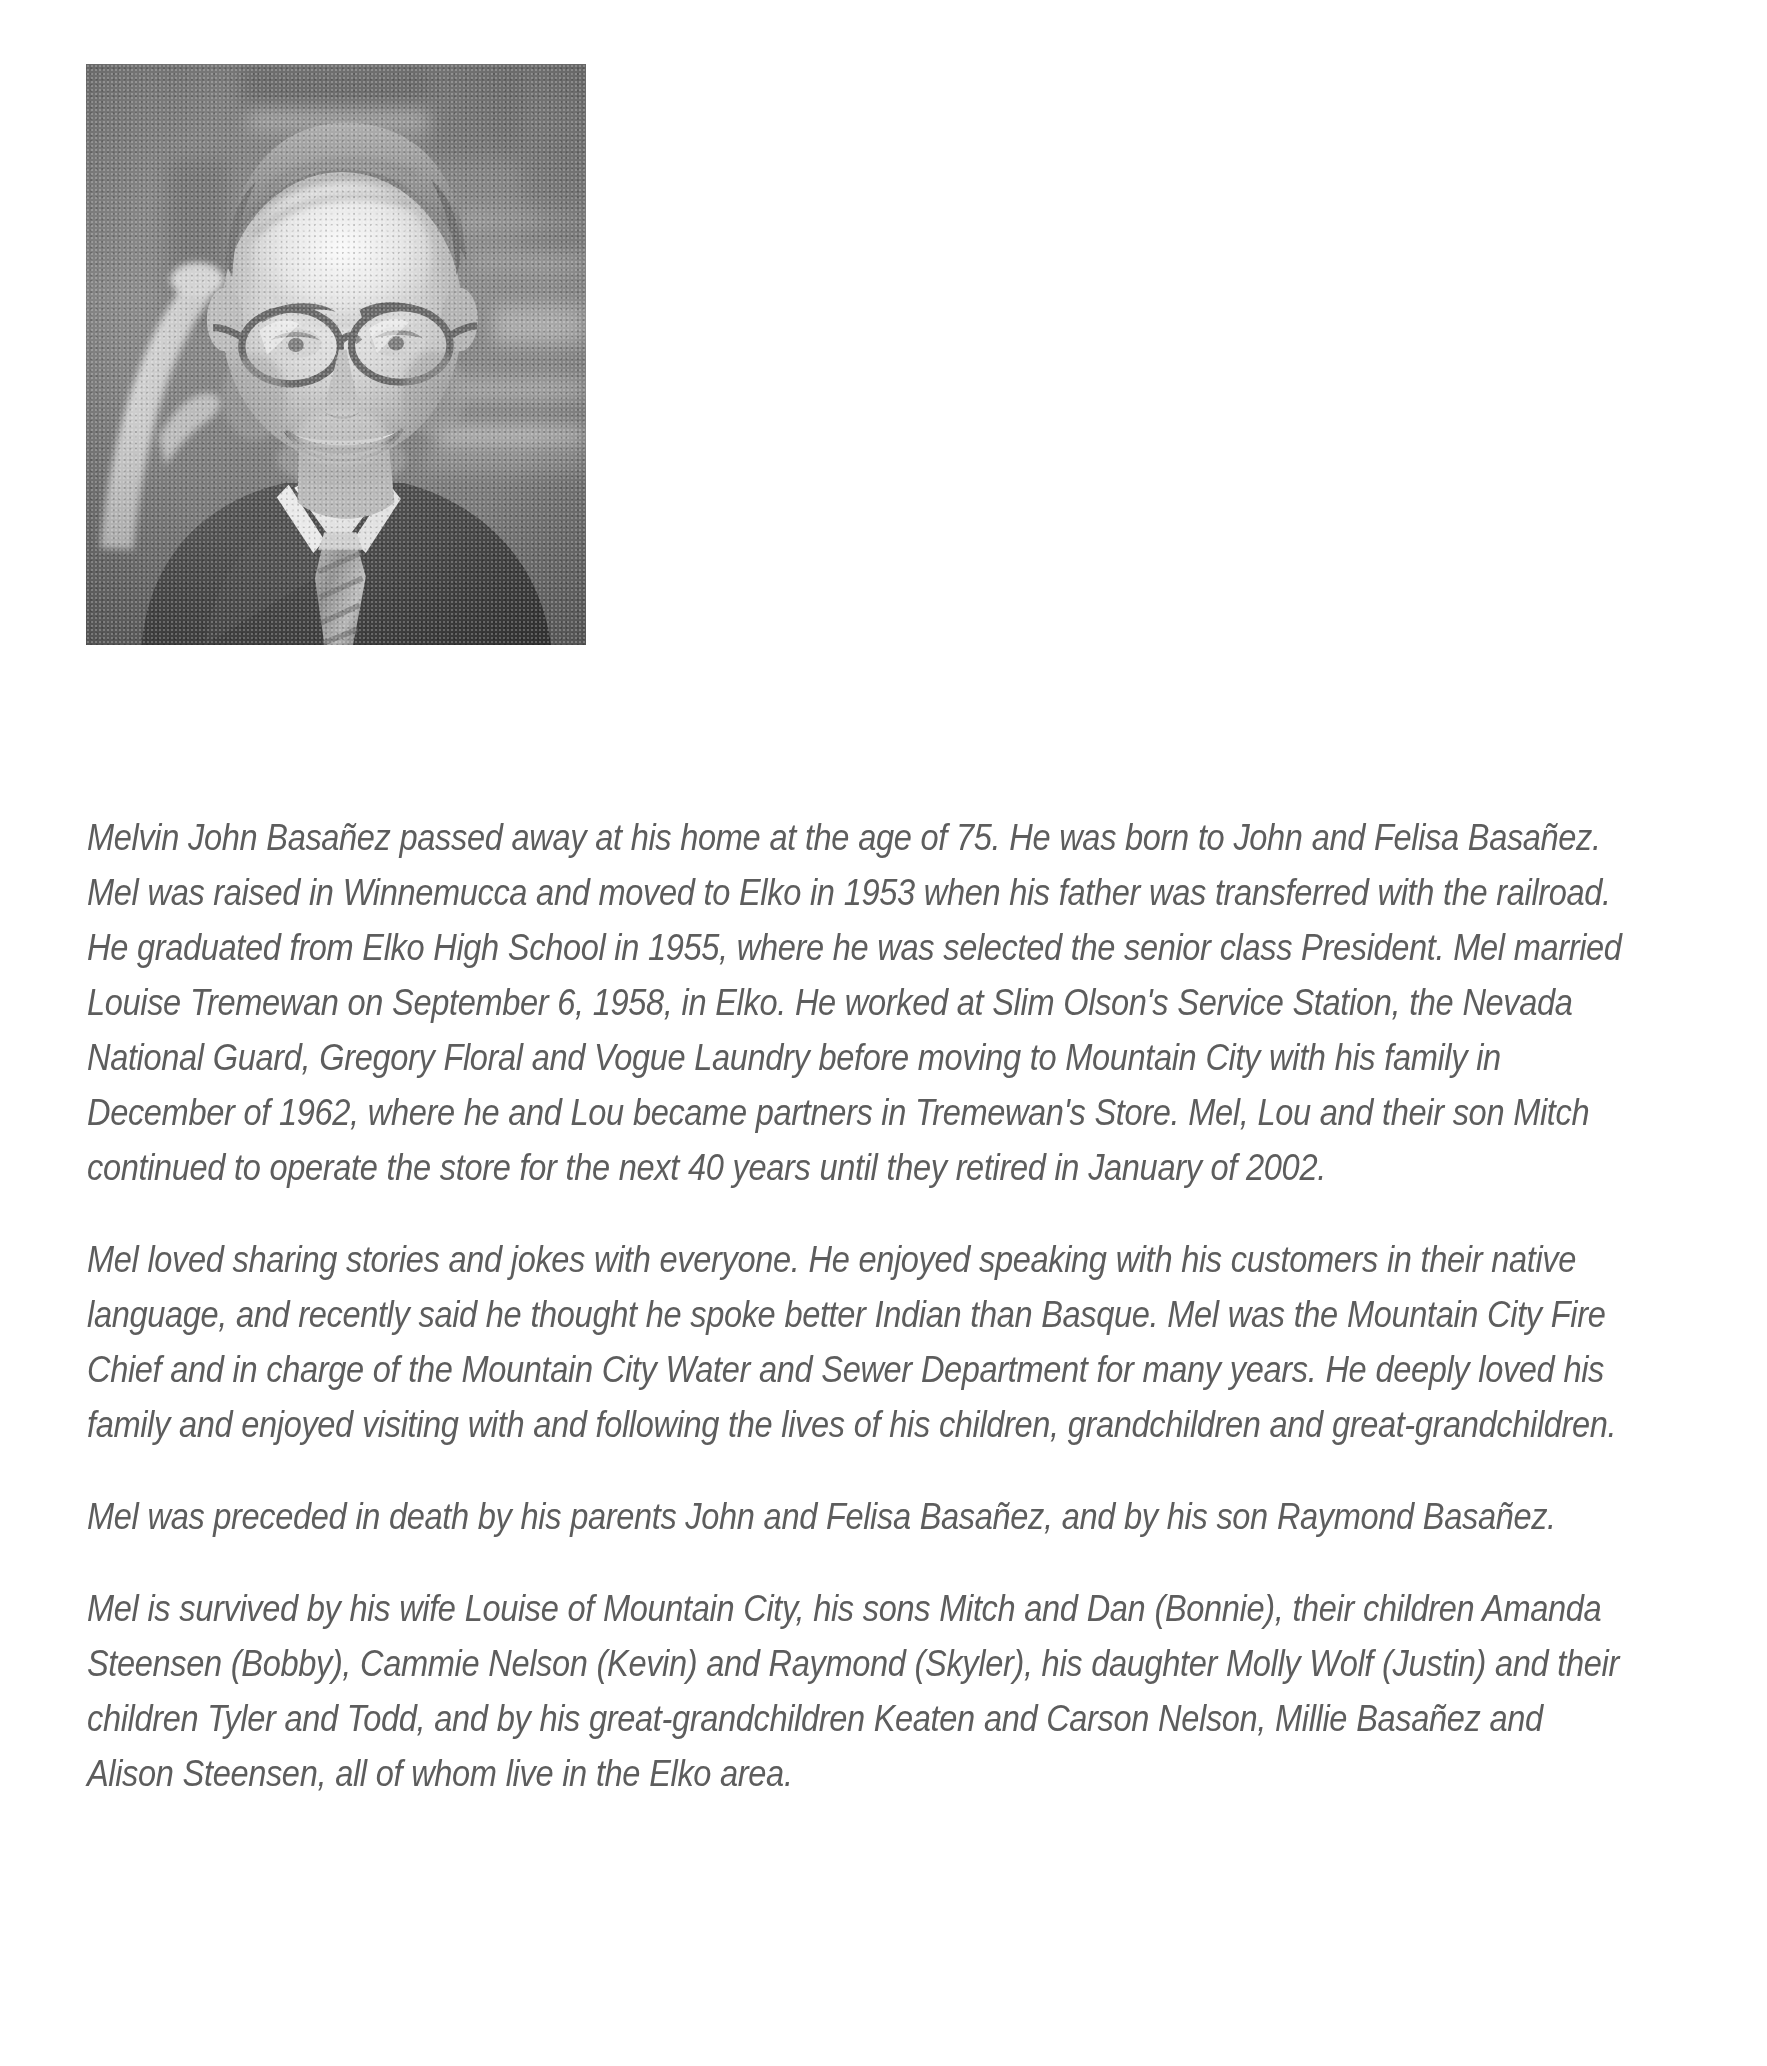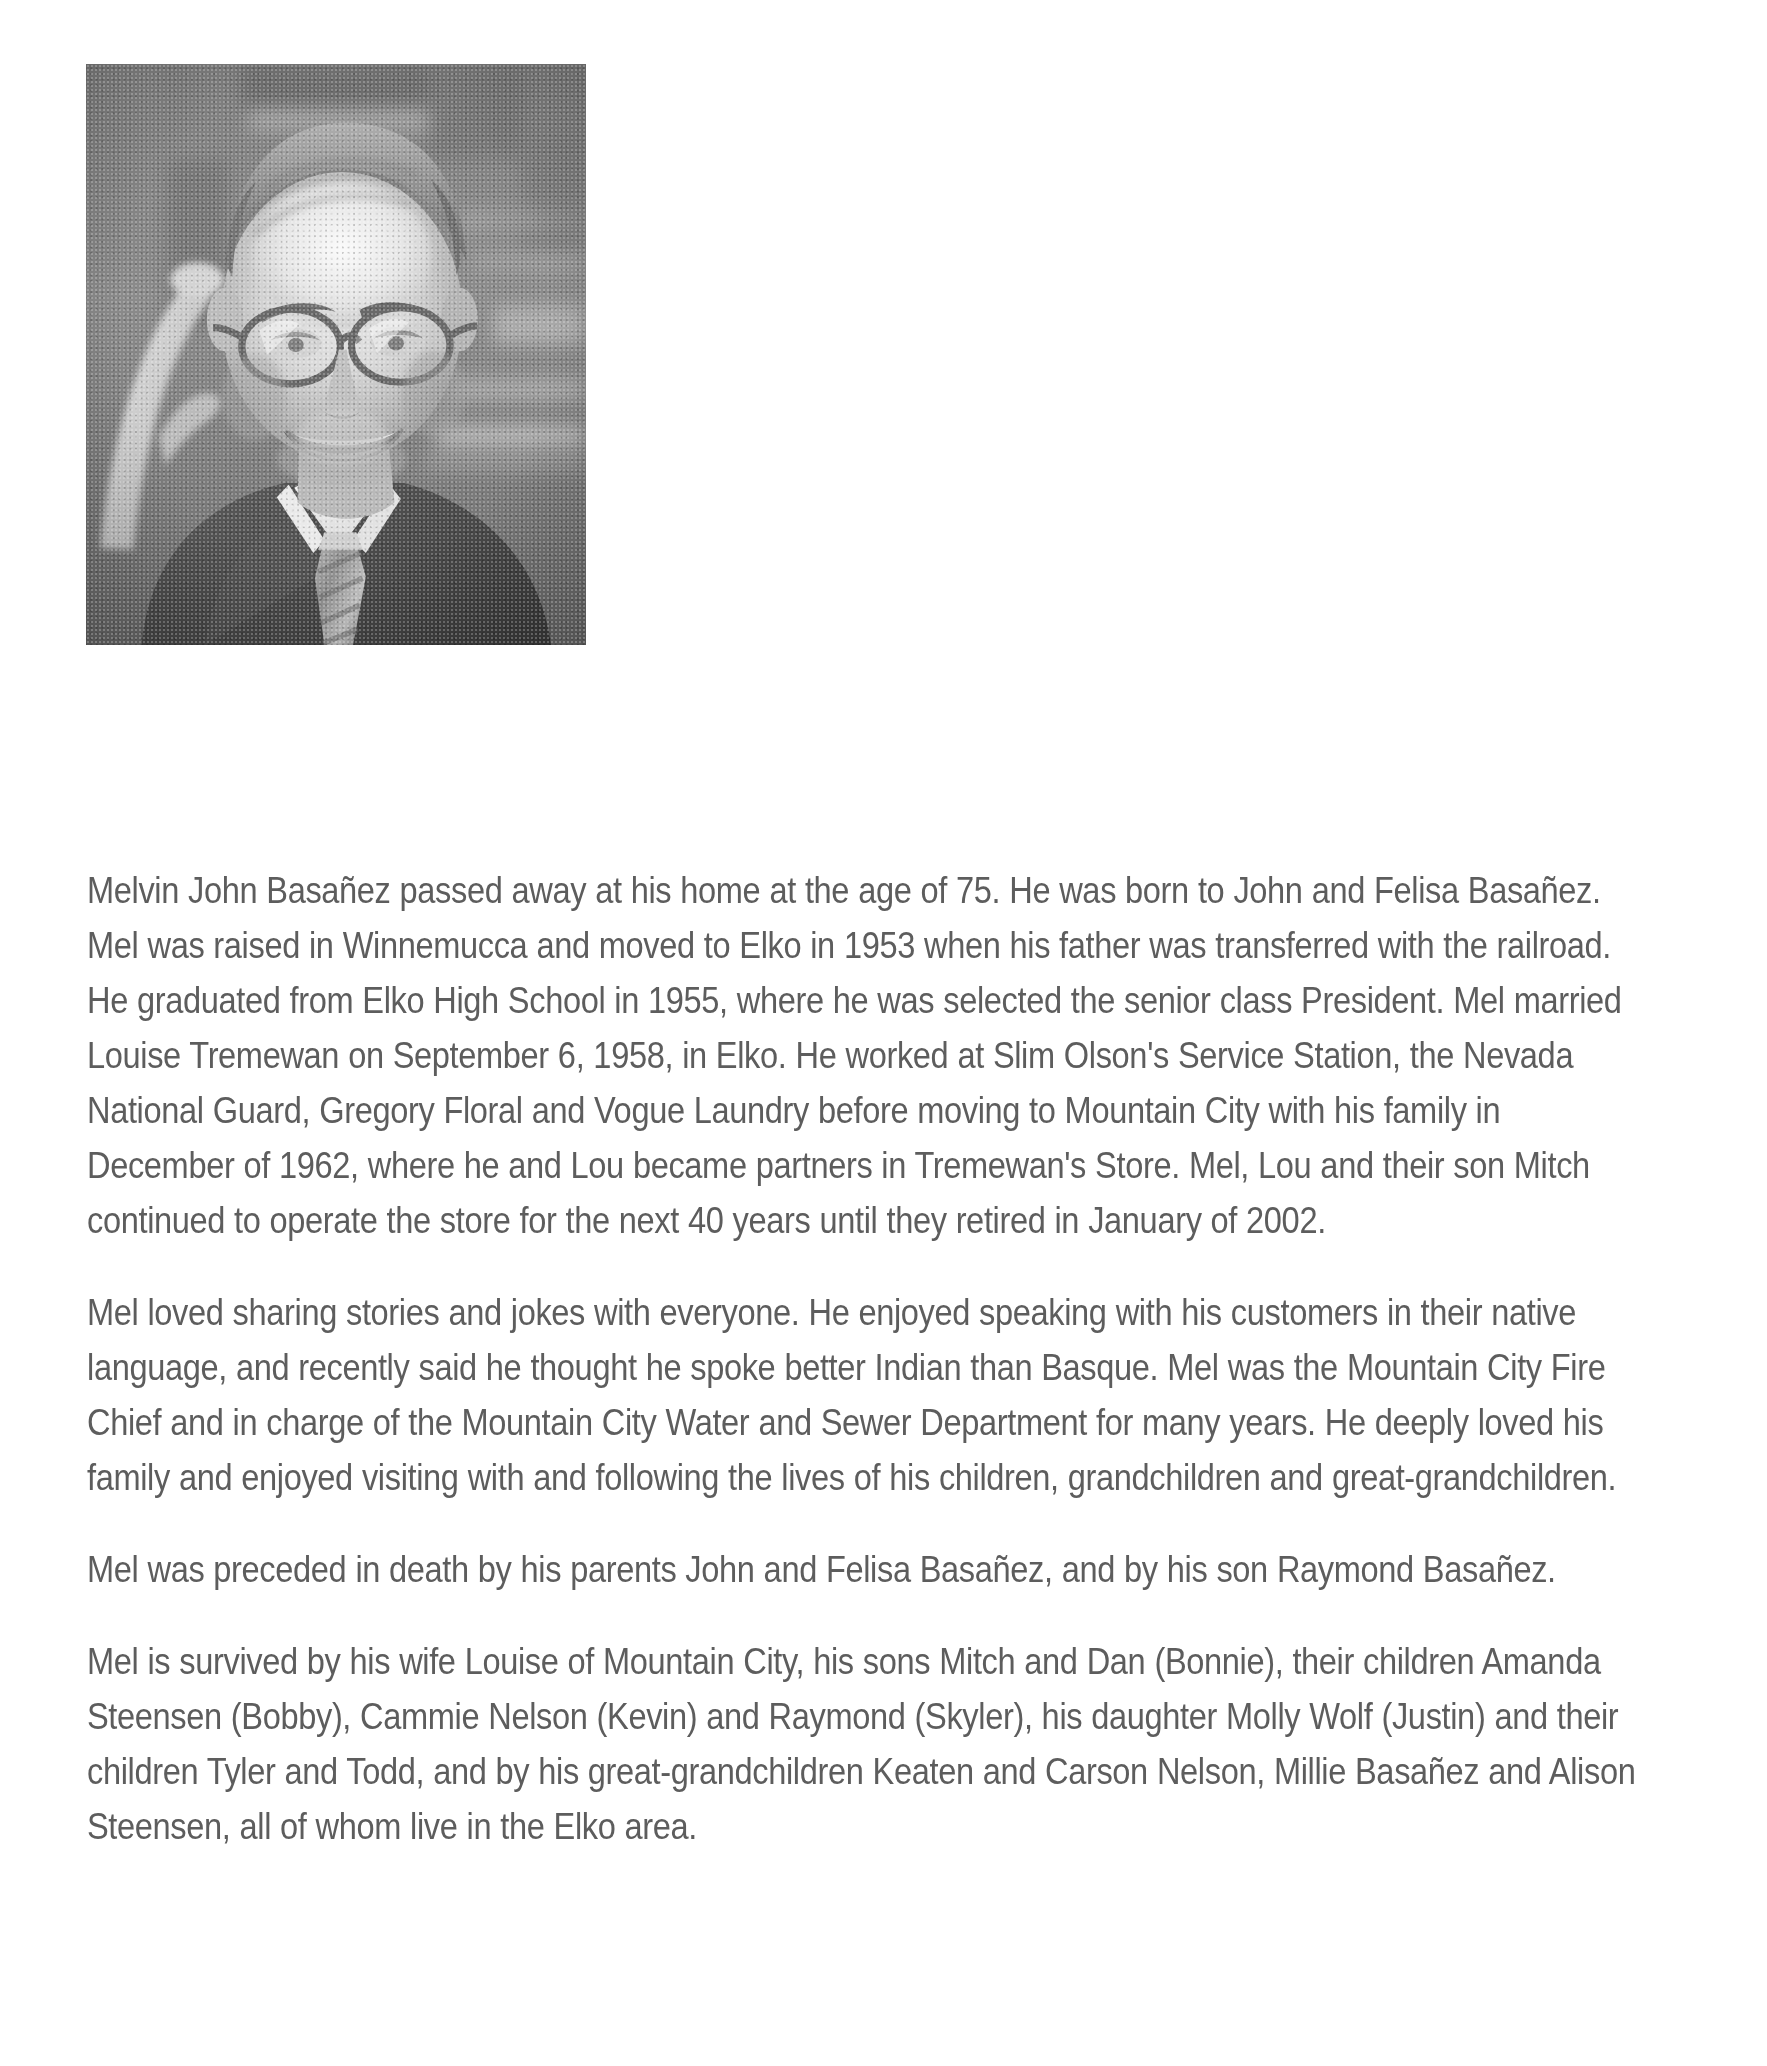--- a/index.html
+++ b/index.html
@@ -40,22 +40,23 @@
       radial-gradient(rgba(255,255,255,.55) 0.8px, transparent 1.1px),
       radial-gradient(rgba(0,0,0,.45) 0.8px, transparent 1.1px);
     background-size: 4px 4px, 5.6px 5.6px;
     background-position: 0 0, 2.4px 1.6px;
   }
 
   
   #obituary-body {
     position: absolute;
     left: 87px;
-    top: 863px;
+    top: 810px;
     width: 1549px;
+    font-style: italic;
   }
   .obit-paragraph {
     margin: 0 0 37px 0;
     font-family: "Liberation Sans", sans-serif;
     font-size: 36px;
     line-height: 55px;
     letter-spacing: -0.4px;
     word-spacing: 0.4px;
     color: #5d5d5d;
     text-align: left;

